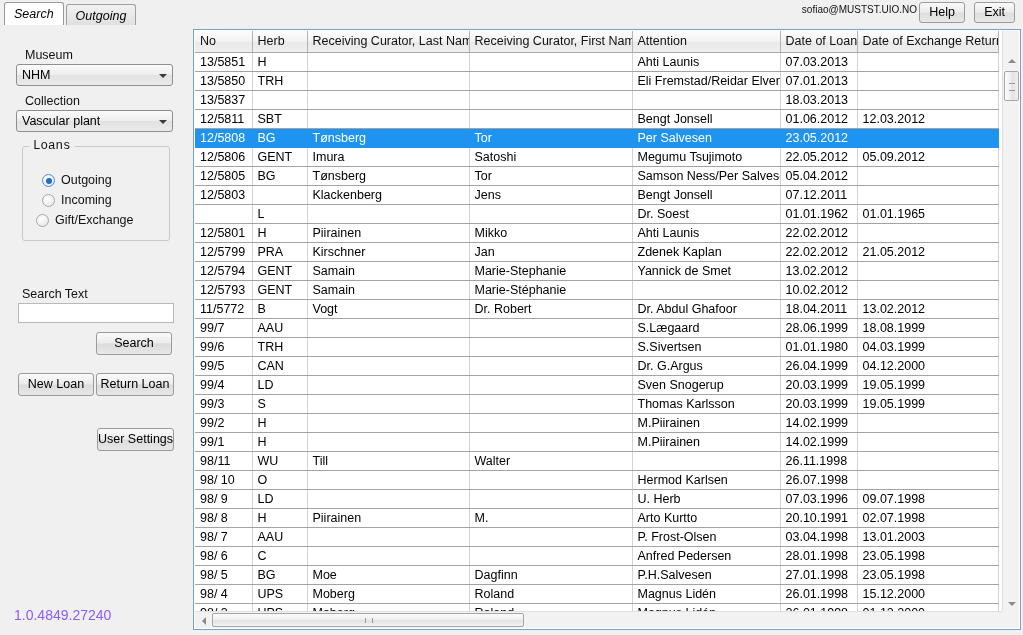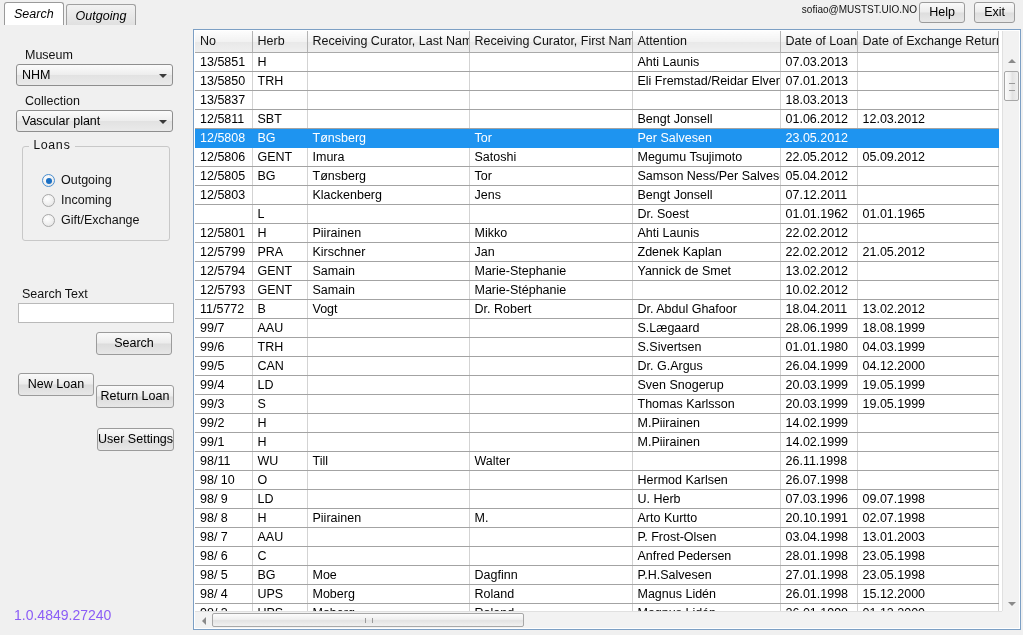--- a/index.html
+++ b/index.html
@@ -413,34 +413,34 @@
     <div class="group-title" style="left:29px; top:113px;">Loans</div>
 
     <div class="radio-row checked" style="left:42px; top:146px; width:118px;">
       <span class="radio-dot"></span>
       <span class="radio-label">Outgoing</span>
     </div>
     <div class="radio-row" style="left:42px; top:166px; width:118px;">
       <span class="radio-dot"></span>
       <span class="radio-label">Incoming</span>
     </div>
-    <div class="radio-row" style="left:42px; top:186px; width:118px;">
+    <div class="radio-row" style="left:36px; top:186px; width:118px;">
       <span class="radio-dot"></span>
       <span class="radio-label">Gift/Exchange</span>
     </div>
 
     <div class="field-label" style="left:22px; top:261px;">Search Text</div>
     <div class="textbox" style="left:18px; top:277px; width:156px; height:20px;">
       <span class="tval"></span>
     </div>
 
     <div class="btn" style="left:96px; top:306px; width:76px;">Search</div>
 
     <div class="btn" style="left:18px; top:347px; width:76px;">New Loan</div>
-    <div class="btn" style="left:96px; top:347px; width:78px;margin-top:12px;">Return Loan</div>
+    <div class="btn" style="left:96px; top:347px; width:78px;">Return Loan</div>
 
     <div class="btn" style="left:97px; top:402px; width:77px;">User Settings</div>
 
   </div>
 
   <div class="version">1.0.4849.27240</div>
 
   <div class="grid-frame">
     <div class="grid-inner">
       <table class="grid">

